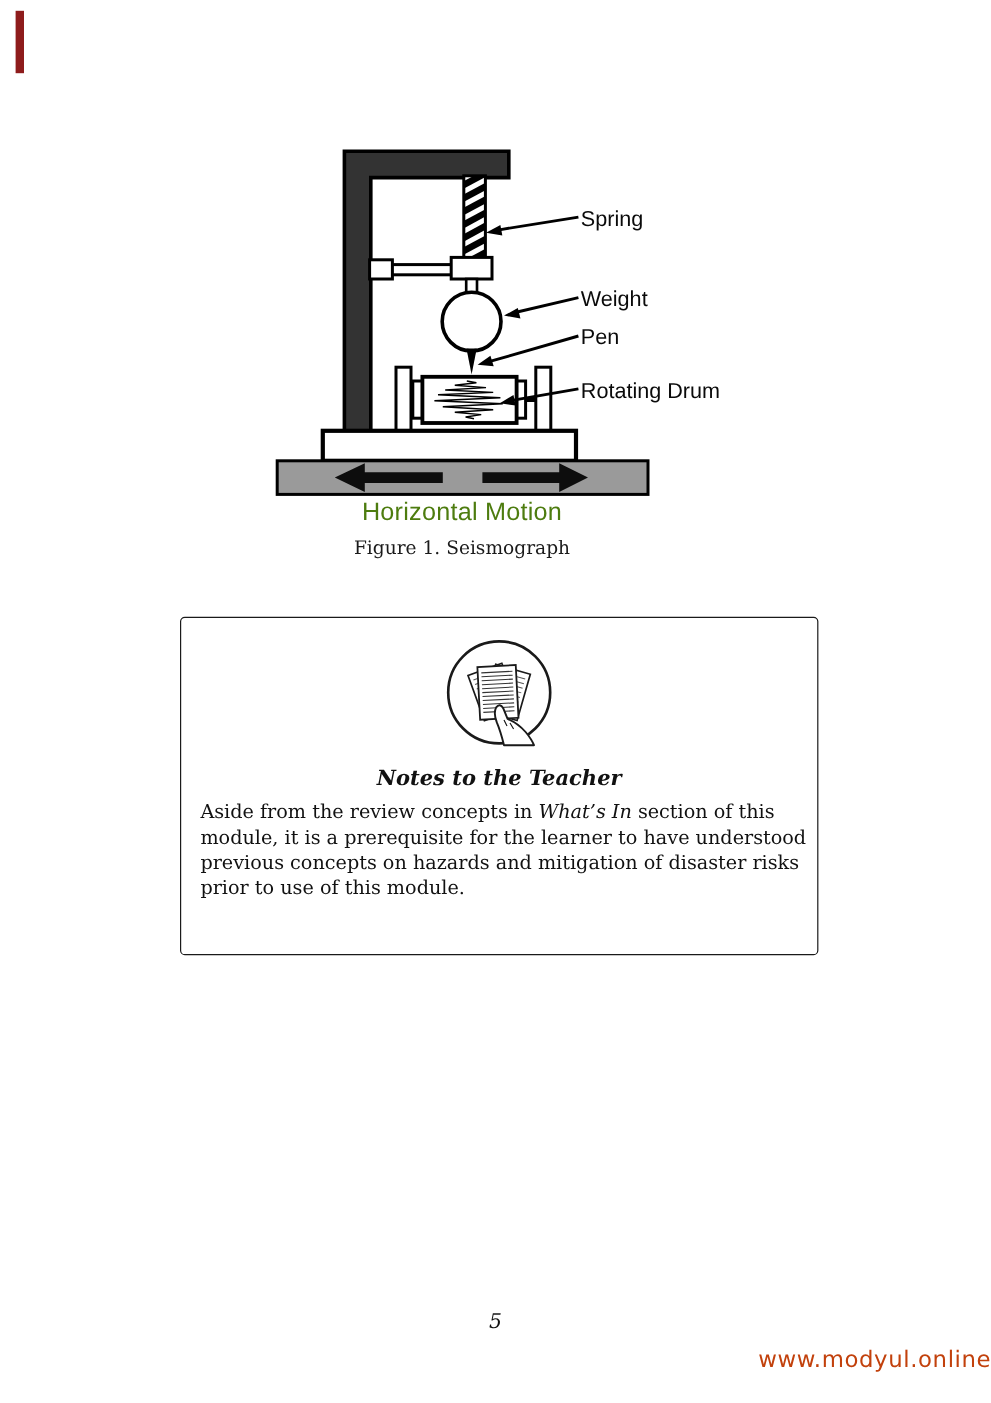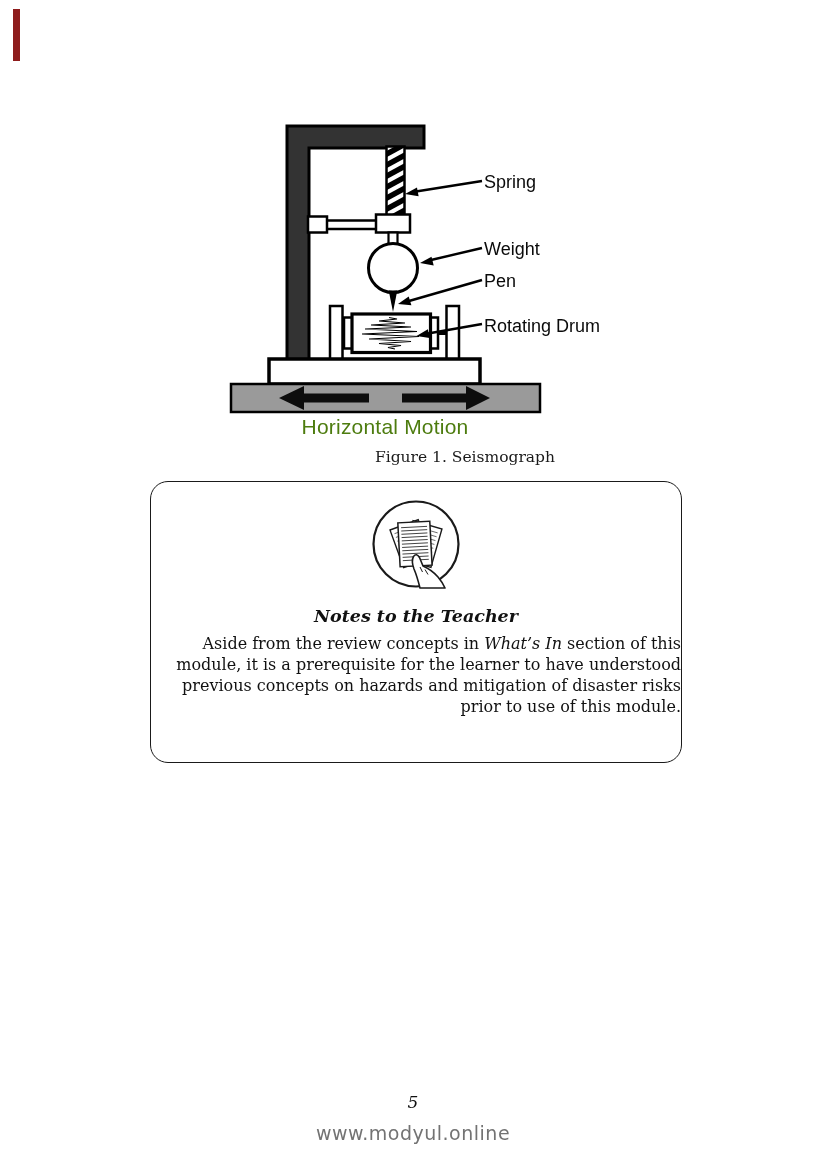--- a/index.html
+++ b/index.html
@@ -10,45 +10,45 @@
   .accent-mark {
     position:absolute; left:13px; top:9px; width:7px; height:52px;
     background:#8e1c1c;
   }
   .diagram-svg { position:absolute; left:225px; top:118px; }
   .motion-caption {
     position:absolute; left:225px; top:415px; width:320px; text-align:center;
     font-size:21px; color:#4d7c0f; letter-spacing:0.2px;
   }
   .figure-caption {
-    position:absolute; left:215px; top:448px; width:340px; text-align:right;
+    position:absolute; left:215px; top:448px; width:340px; text-align:center;
     font-family:"DejaVu Serif", serif; font-size:15.5px; color:#1a1a1a;
   }
   .notes-box {
-    position:absolute; left:150px; top:481px; width:530px; height:280px;
-    border:1.6px solid #1a1a1a; border-radius:18px; background:#ffffff;
+    position:absolute; left:150px; top:514px; width:530px; height:280px;
+    border:1.6px solid #1a1a1a; border-radius:4px; background:#ffffff;
   }
   .notes-icon { position:absolute; left:50%; top:16px; transform:translateX(-50%); }
   .notes-title {
     position:absolute; top:124px; left:0; width:100%; text-align:center;
     font-family:"DejaVu Serif", serif; font-style:italic; font-weight:bold;
     font-size:17.5px; color:#111;
   }
   .notes-body {
     position:absolute; top:151px; left:16px; width:514px;
-    font-family:"DejaVu Serif", serif; font-size:16px; line-height:21px; color:#111;text-align:right;
+    font-family:"DejaVu Serif", serif; font-size:16px; line-height:21px; color:#111;
   }
   .notes-body .em { font-style:italic; }
   .page-number {
     position:absolute; left:0; top:1092px; width:826px; text-align:center;
     font-family:"DejaVu Serif", serif; font-style:italic; font-size:17px; color:#111;
   }
   .watermark {
-    position:absolute; left:0; top:1122px; width:826px; text-align:center;
-    font-family:"DejaVu Sans", sans-serif; font-size:19px; color:#737373;
+    position:absolute; left:0; top:1122px; width:826px; text-align:right;
+    font-family:"DejaVu Sans", sans-serif; font-size:19px; color:#c2410c;
     letter-spacing:0.5px;
   }
   text.diag-label { font-family:"Liberation Sans", sans-serif; font-size:18px; fill:#0a0a0a; }
 </style>
 </head>
 <body>
 
 <div class="page">
 
   <div class="accent-mark"></div>

